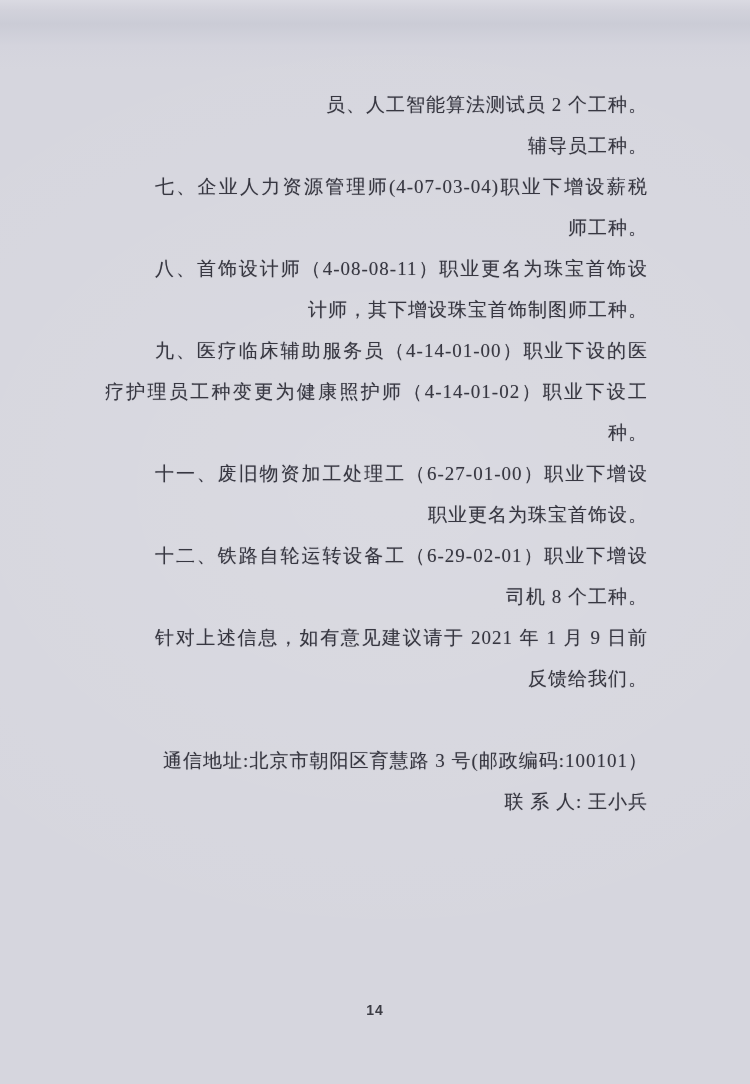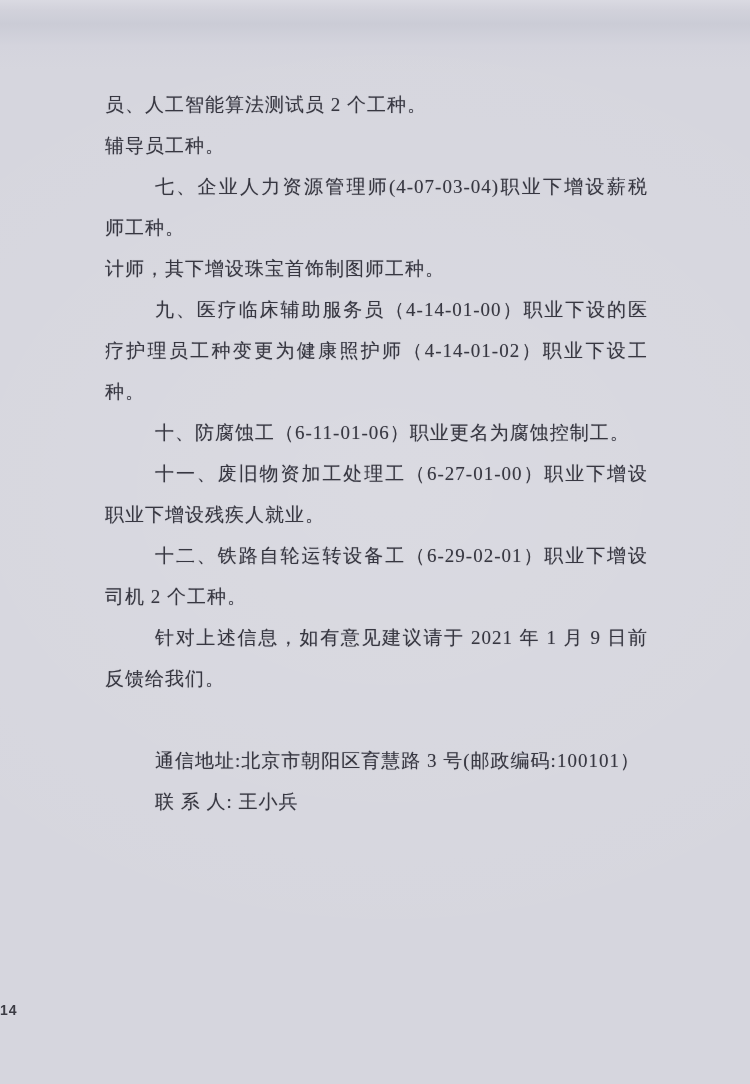--- a/index.html
+++ b/index.html
@@ -37,61 +37,62 @@
     top: 84px;
     width: 543px;
     color: var(--ink);
     font-size: 19px;
     letter-spacing: 1px;
   }
   .line {
     height: 41px;
     line-height: 41px;
     white-space: pre;
-    text-align: left;
+    text-align: right;
     text-shadow: 0 0 1px rgba(55,55,65,0.35);
   }
   .line.indent {
     text-indent: 50px;
   }
   .line.justify {
     white-space: normal;
     text-align: justify;
     text-align-last: justify;
   }
   .page-number {
     position: absolute;
     left: 0;
     right: 0;
     top: 1002px;
+    text-align: center;
     font-family: "Liberation Sans", "DejaVu Sans", sans-serif;
     font-size: 14px;
     font-weight: bold;
     color: #3c3c44;
     letter-spacing: 1px;
   }
 </style>
 </head>
 <body>
 
 <div class="scan-page">
   <div class="doc-body">
       <div class="line">员、人工智能算法测试员 2 个工种。</div>
       <div class="line">辅导员工种。</div>
       <div class="line indent justify">七、企业人力资源管理师(4-07-03-04)职业下增设薪税</div>
       <div class="line">师工种。</div>
+      <div class="line indent justify">八、首饰设计师（4-08-08-11）职业更名为珠宝首饰设</div>
       <div class="line">计师，其下增设珠宝首饰制图师工种。</div>
       <div class="line indent justify">九、医疗临床辅助服务员（4-14-01-00）职业下设的医</div>
       <div class="line justify">疗护理员工种变更为健康照护师（4-14-01-02）职业下设工</div>
       <div class="line">种。</div>
-      <div class="line indent">十、防腐蚀工（6-11-01-06）职业更名为腐蚀控制工。</div>
       <div class="line indent justify">十一、废旧物资加工处理工（6-27-01-00）职业下增设</div>
-      <div class="line">职业下增设残疾人就业。</div>
+      <div class="line">职业更名为珠宝首饰设。</div>
       <div class="line indent justify">十二、铁路自轮运转设备工（6-29-02-01）职业下增设</div>
-      <div class="line">司机 2 个工种。</div>
+      <div class="line">司机 8 个工种。</div>
       <div class="line indent justify">针对上述信息，如有意见建议请于 2021 年 1 月 9 日前</div>
       <div class="line">反馈给我们。</div>
       <div class="line"></div>
       <div class="line indent">通信地址:北京市朝阳区育慧路 3 号(邮政编码:100101）</div>
       <div class="line indent">联 系 人: 王小兵</div>
     </div>
   <div class="page-number">14</div>
 </div>
 
 </body></html>

